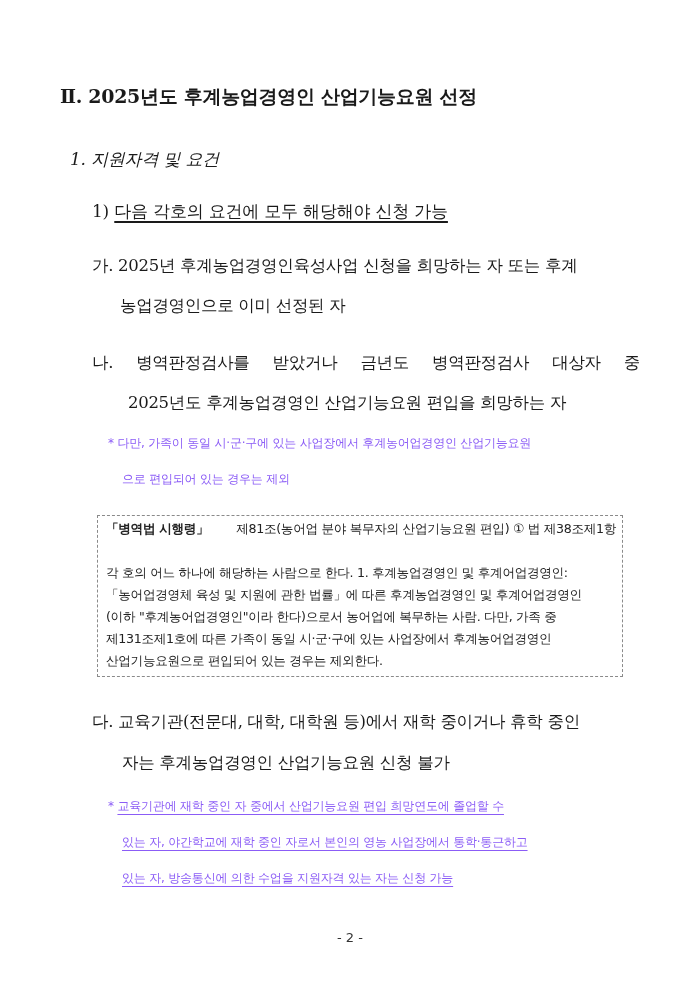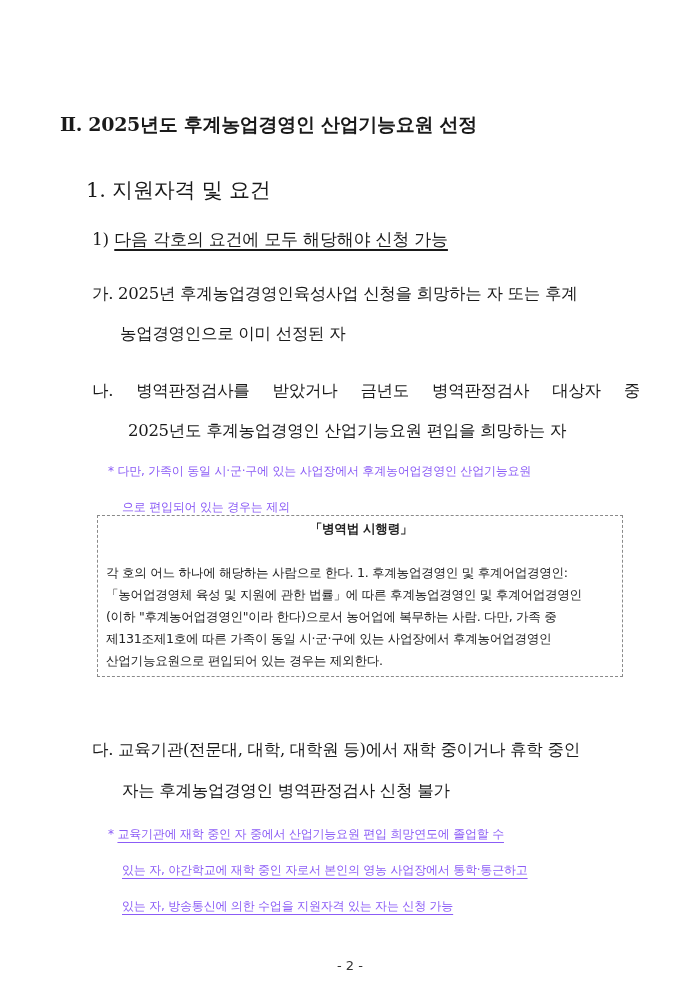--- a/index.html
+++ b/index.html
@@ -8,35 +8,36 @@
       background: #ffffff;
     }
     body {
       width: 700px;
       height: 990px;
       position: relative;
       overflow: hidden;
       color: #1a1a1a;
       font-family: "DejaVu Serif", "Liberation Serif", serif;
     }
-    .abs { position: absolute; white-space: nowrap; margin-top: 28px; }
+    .abs { position: absolute; white-space: nowrap; }
 
     .serif { font-family: "DejaVu Serif", "Liberation Serif", serif; }
     .sans { font-family: "DejaVu Sans", "Liberation Sans", sans-serif; }
 
     .h-section {
       left: 60px; top: 84px;
       font-size: 19px;
       font-weight: bold;
       letter-spacing: -0.3px;
     }
     .h-sub {
-      left: 86px; top: 148px;
-      font-size: 21px;
+      left: 70px; top: 148px;
+      font-size: 17px;
       letter-spacing: -0.2px;
+      font-style: italic;
     }
     .h-item {
       left: 92px; top: 200px;
       font-size: 17px;
       letter-spacing: -0.2px;
     }
     .u { text-decoration: underline; text-underline-offset: 4px; text-decoration-thickness: 1.5px; }
 
     .para {
       font-size: 16.5px;
@@ -111,32 +112,33 @@
     <span>병역판정검사</span>
     <span>대상자</span>
     <span>중</span>
   </div>
   <div class="abs para serif" style="left:128px; top:392px;">2025년도 후계농업경영인 산업기능요원 편입을 희망하는 자</div>
 
   <div class="abs note sans" style="left:108px; top:435px;">* 다만, 가족이 동일 시·군·구에 있는 사업장에서 후계농어업경영인 산업기능요원</div>
   <div class="abs note sans" style="left:122px; top:471px;">으로 편입되어 있는 경우는 제외</div>
 
   <div class="law-box">
-    <div class="law-line" style="top:5px; justify-content:center;">
+    <div class="law-line" style="top:5px; justify-content:space-between;">
       <b>「병역법 시행령」</b>
+      <span> 제81조(농어업 분야 복무자의 산업기능요원 편입) ① 법 제38조제1항</span>
     </div>
     <div class="law-line" style="top:49px;">각 호의 어느 하나에 해당하는 사람으로 한다. 1. 후계농업경영인 및 후계어업경영인:</div>
     <div class="law-line" style="top:71px;">「농어업경영체 육성 및 지원에 관한 법률」에 따른 후계농업경영인 및 후계어업경영인</div>
     <div class="law-line" style="top:93px;">(이하 "후계농어업경영인"이라 한다)으로서 농어업에 복무하는 사람. 다만, 가족 중</div>
     <div class="law-line" style="top:115px;">제131조제1호에 따른 가족이 동일 시·군·구에 있는 사업장에서 후계농어업경영인</div>
     <div class="law-line last" style="top:137px;">산업기능요원으로 편입되어 있는 경우는 제외한다.</div>
   </div>
 
   <div class="abs para serif" style="left:92px; top:711px;">다. 교육기관(전문대, 대학, 대학원 등)에서 재학 중이거나 휴학 중인</div>
-  <div class="abs para serif" style="left:122px; top:752px;">자는 후계농업경영인 병역판정검사 신청 불가</div>
+  <div class="abs para serif" style="left:122px; top:752px;">자는 후계농업경영인 산업기능요원 신청 불가</div>
 
   <div class="abs note sans" style="left:108px; top:798px;">
     <span>*</span>
     <span class="u" style="text-decoration-thickness:1px;">교육기관에 재학 중인 자 중에서 산업기능요원 편입 희망연도에 졸업할 수</span>
   </div>
   <div class="abs note sans u" style="left:122px; top:834px; text-decoration-thickness:1px;">있는 자, 야간학교에 재학 중인 자로서 본인의 영농 사업장에서 통학·통근하고</div>
   <div class="abs note sans u" style="left:122px; top:870px; text-decoration-thickness:1px;">있는 자, 방송통신에 의한 수업을 지원자격 있는 자는 신청 가능</div>
 
   <div class="abs page-num">- 2 -</div>
 

